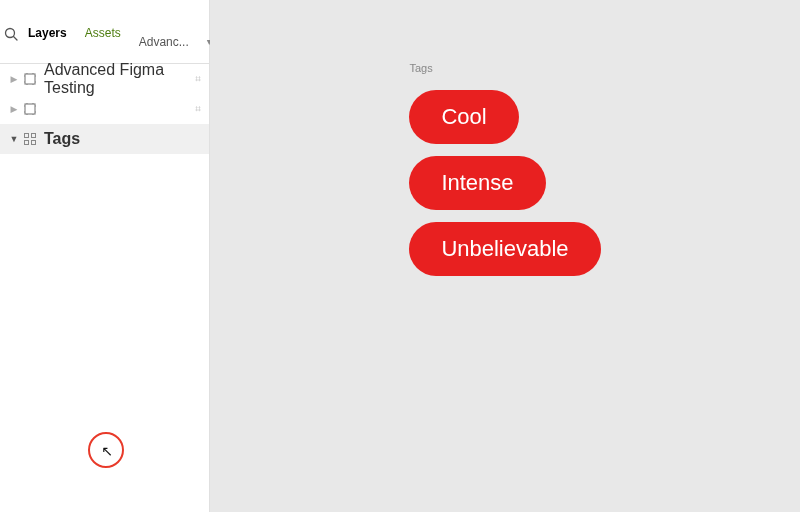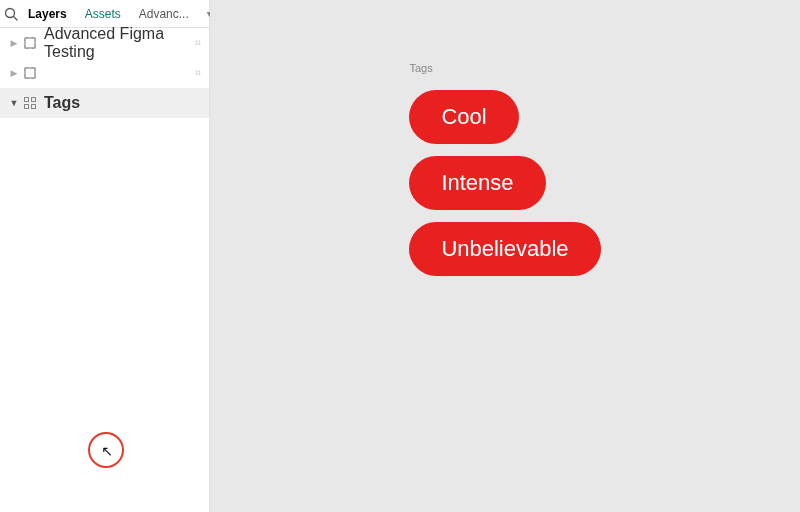--- a/index.html
+++ b/index.html
@@ -11,40 +11,40 @@
       min-width: 210px;
       background: #ffffff;
       border-right: 1px solid #e0e0e0;
       display: flex;
       flex-direction: column;
       height: 512px;
     }
 
     .sidebar-header {
       display: flex;
-      align-items: center;
       border-bottom: 1px solid #e0e0e0;
-      height: 28px;
+      height: 44px;
       padding: 0 4px;
       gap: 2px;
+      margin-top: 20px;
     }
 
     .search-icon-wrap {
       width: 28px;
       height: 28px;
       display: flex; align-items: center; justify-content: center;
       cursor: pointer;
     }
 
     .tab {
       font-size: 12px;
       font-weight: 500;
       padding: 6px 8px;
       cursor: pointer;
-      color: #0f766e;
+      color: #4d7c0f;
       border-radius: 4px;
     }
 
     .tab.active {
       color: #000;
       font-weight: 600;
     }
 
     .tab.advanc {
       display: flex; align-items: center; gap: 18px;

